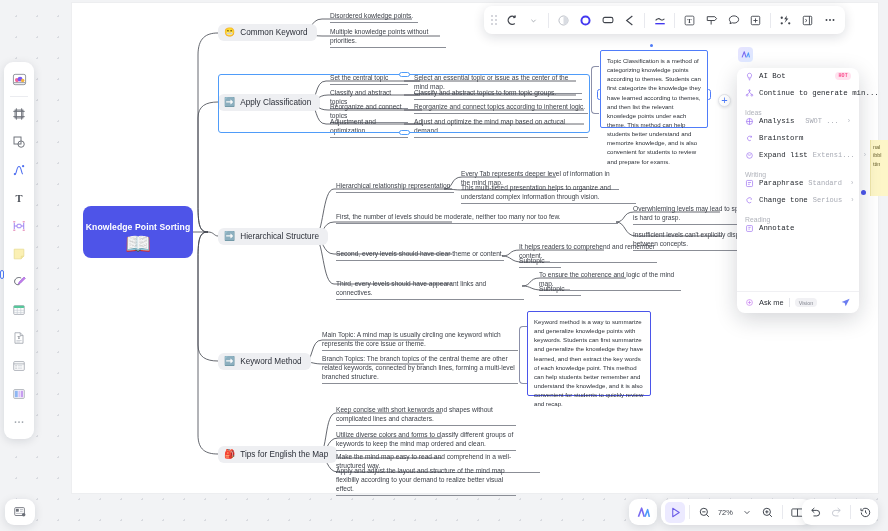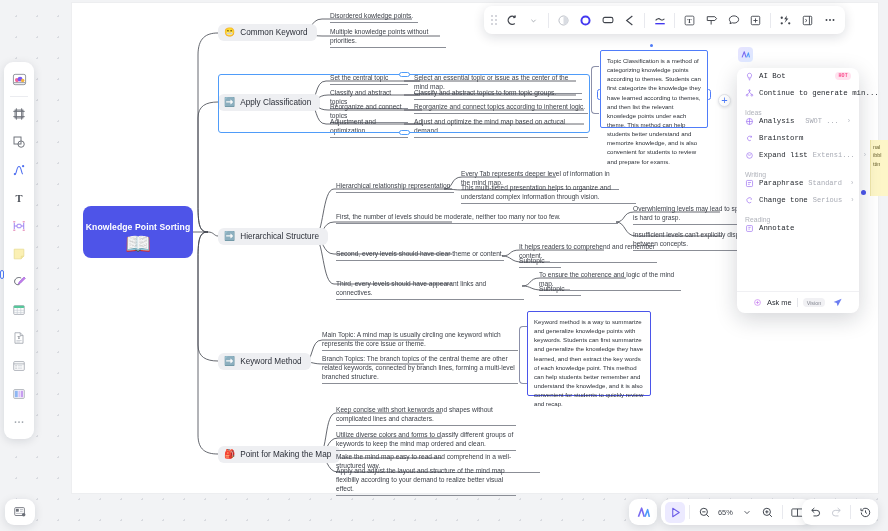--- a/index.html
+++ b/index.html
@@ -226,21 +226,21 @@
     background: #ffe3ef; color: #fa4f8e;
     font-size: 5px; font-weight: bold;
     border-radius: 5px; padding: 1px 3px;
     letter-spacing: .2px;
   }
   #ai-ask {
     margin-top: auto;
     border-top: 1px solid #f0f0f3;
     height: 22px;
     display: flex; align-items: center; gap: 5px;
-    padding: 0 16px;
+    padding: 0 8px;
   }
   #ai-ask .ask-label { color: #2a2e35; font-size: 7.4px; }
   #ai-ask .ask-div { width:1px; height:9px; background:#e4e5ea; }
   #ai-ask .vision-pill {
     background: #f1f1f4; color: #85889? ; color:#858892;
     font-size: 5.4px; border-radius: 4px; padding: 1.5px 4px;
   }
   .ai-ico { width: 9px; height: 9px; flex: 0 0 9px; }
 
   
@@ -343,21 +343,21 @@
   <div class="node" style="left:218px; top:228px;">
     <span class="emoji">➡️</span>
     <span>Hierarchical Structure</span>
   </div>
   <div class="node" style="left:218px; top:353px;">
     <span class="emoji">➡️</span>
     <span>Keyword Method</span>
   </div>
   <div class="node" style="left:218px; top:446px;">
     <span class="emoji">🎒</span>
-    <span>Point for Making the Map</span>
+    <span>Tips for English the Map</span>
   </div>
 
   <div class="leaf" style="left:330px; top:12px; width:88px;">Disordered kowledge points.</div>
   <div class="leaf" style="left:330px; top:28px; width:116px;">Multiple knowledge points without priorities.</div>
 
   <div class="leaf" style="left:330px; top:74px; width:78px;">Set the central topic</div>
   <div class="leaf" style="left:330px; top:89px; width:78px;">Classify and abstract topics</div>
   <div class="leaf" style="left:330px; top:103px; width:78px;">Reorganize and connect topics</div>
   <div class="leaf" style="left:330px; top:118px; width:78px;">Adjustment and optimization</div>
   <div class="leaf" style="left:414px; top:74px; width:168px;">Select an essential topic or issue as the center of the mind map.</div>
@@ -743,21 +743,21 @@
         <path d="M4.6 2.8l8 5.2-8 5.2z"></path>
       </svg>
   </div>
   <div class="bb-sep"></div>
   <div class="bb-item">
     <svg width="13" height="13" viewBox="0 0 16 16" fill="none" stroke="#3d424b" stroke-width="1.2">
         <circle cx="7.2" cy="7.2" r="4.4"></circle>
         <path d="M5.2 7.2h4M10.4 10.4l3 3"></path>
       </svg>
   </div>
-  <div class="bb-item">65%</div>
+  <div class="bb-item">72%</div>
   <div class="bb-item">
     <svg width="8" height="8" viewBox="0 0 10 10" fill="none" stroke="#3d424b" stroke-width="1.1">
         <path d="M2 4l3 3 3-3"></path>
       </svg>
   </div>
   <div class="bb-item">
     <svg width="13" height="13" viewBox="0 0 16 16" fill="none" stroke="#3d424b" stroke-width="1.2">
         <circle cx="7.2" cy="7.2" r="4.4"></circle>
         <path d="M5.2 7.2h4M7.2 5.2v4M10.4 10.4l3 3"></path>
       </svg>

